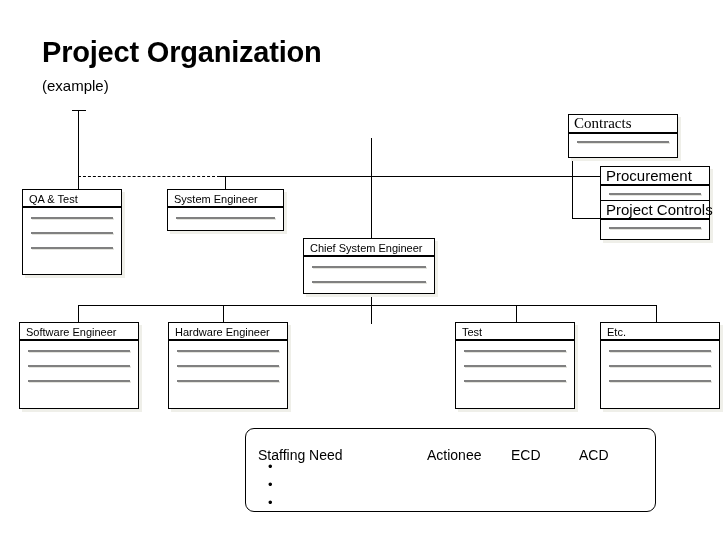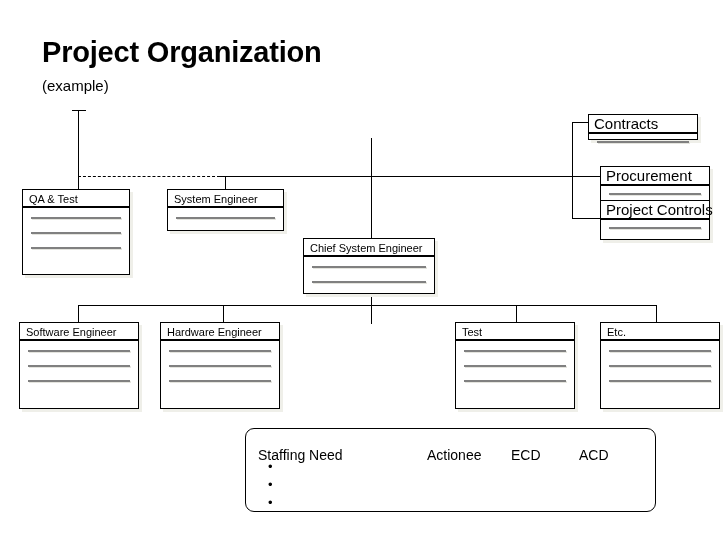--- a/index.html
+++ b/index.html
@@ -161,42 +161,42 @@
   <div class="ln vln" style="left:371px; top:305px; height:18px;"></div>
   <div class="ln vln" style="left:516px; top:305px; height:18px;"></div>
   <div class="ln vln" style="left:656px; top:305px; height:18px;"></div>
 
   <div class="ln vln" style="left:572px; top:122px; height:96px;"></div>
   <div class="ln hln" style="left:572px; top:122px; width:28px;"></div>
   <div class="ln hln" style="left:572px; top:176px; width:28px;"></div>
   <div class="ln hln" style="left:572px; top:218px; width:28px;"></div>
 
 
-  <div class="box big" style="left:588px; top:114px; width:110px; height:26px;">
+  <div class="box big" style="left:568px; top:114px; width:110px; height:44px;font-family:Liberation Serif, serif;">
     <div class="hdr">Contracts</div>
     <div class="body">
       <div class="rule"></div>
     </div>
   </div>
 
   <div class="box big" style="left:600px; top:158px; width:110px; height:40px;margin-top:8px;">
     <div class="hdr">Procurement</div>
     <div class="body">
       <div class="rule"></div>
     </div>
   </div>
 
   <div class="box big" style="left:600px; top:200px; width:110px; height:40px;">
     <div class="hdr">Project Controls</div>
     <div class="body">
       <div class="rule"></div>
     </div>
   </div>
 
-  <div class="box" style="left:22px; top:189px; width:108px; height:86px;">
+  <div class="box" style="left:22px; top:189px; width:100px; height:86px;">
     <div class="hdr">QA &amp; Test</div>
     <div class="body">
       <div class="rule"></div>
       <div class="rule"></div>
       <div class="rule"></div>
     </div>
   </div>
 
   <div class="box" style="left:167px; top:189px; width:117px; height:42px;">
     <div class="hdr">System Engineer</div>
@@ -215,21 +215,21 @@
 
   <div class="box" style="left:19px; top:322px; width:120px; height:87px;">
     <div class="hdr">Software Engineer</div>
     <div class="body">
       <div class="rule"></div>
       <div class="rule"></div>
       <div class="rule"></div>
     </div>
   </div>
 
-  <div class="box" style="left:160px; top:322px; width:120px; height:87px;">
+  <div class="box" style="left:168px; top:322px; width:120px; height:87px;">
     <div class="hdr">Hardware Engineer</div>
     <div class="body">
       <div class="rule"></div>
       <div class="rule"></div>
       <div class="rule"></div>
     </div>
   </div>
 
 
   <div class="box" style="left:455px; top:322px; width:120px; height:87px;">

